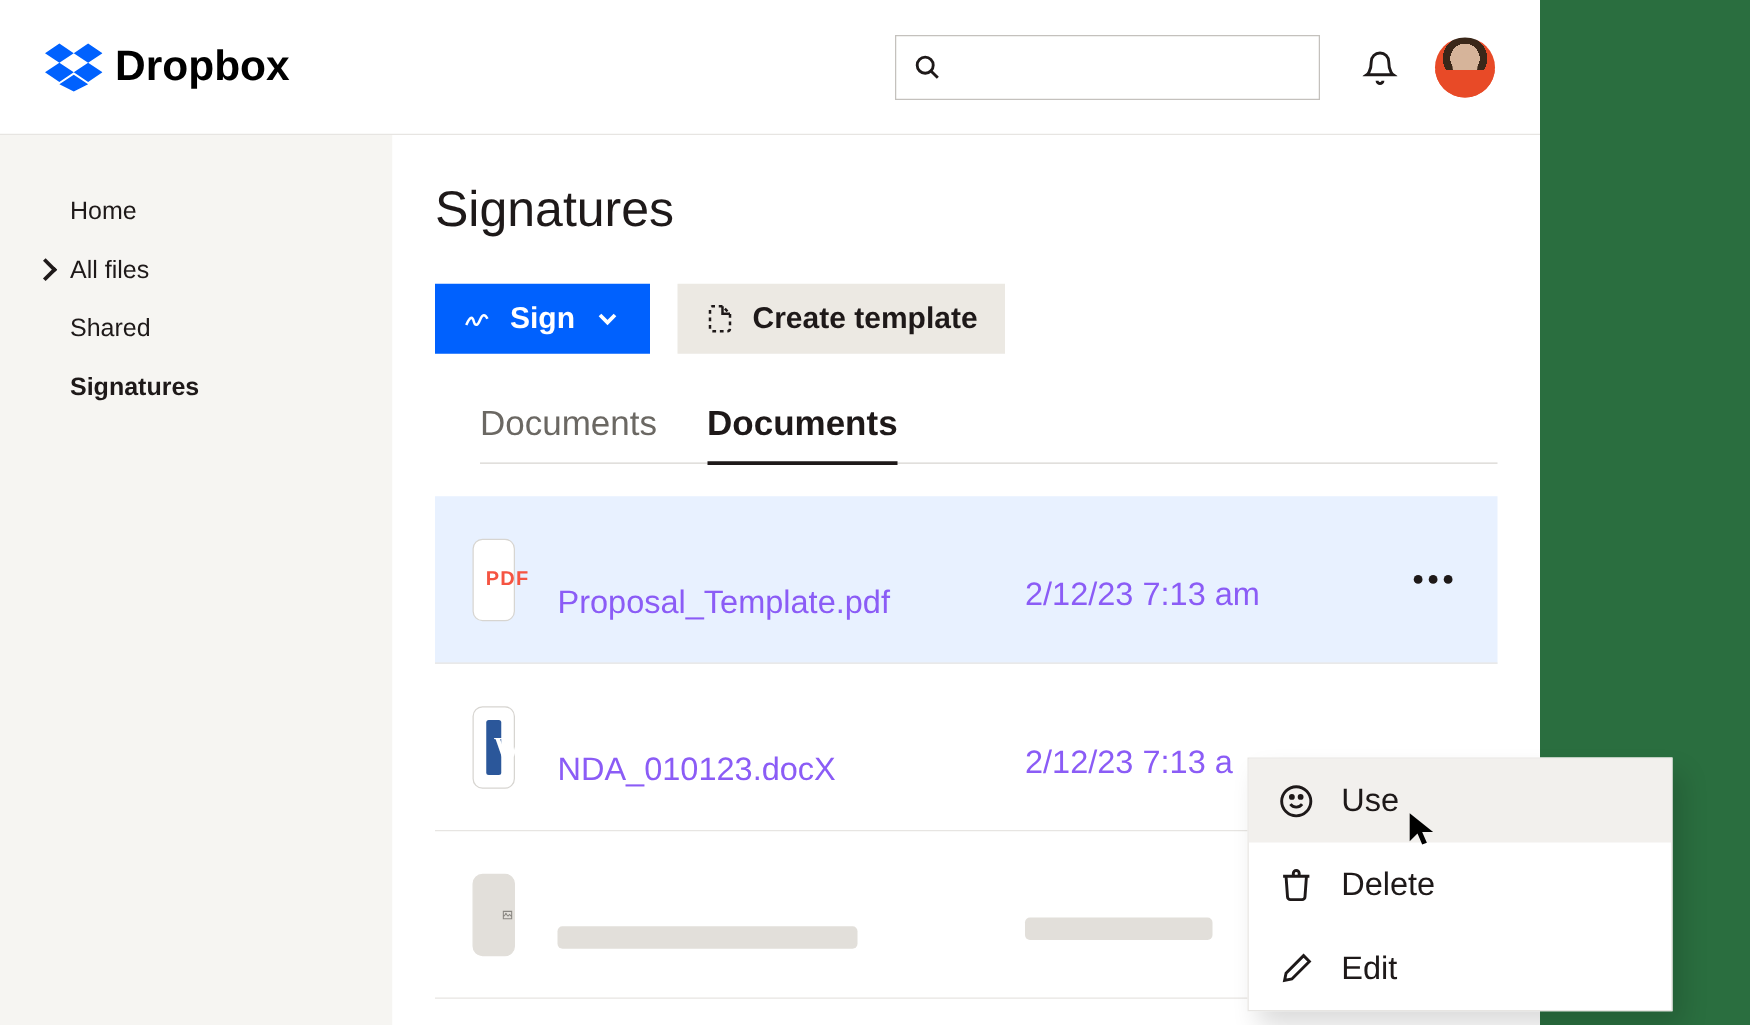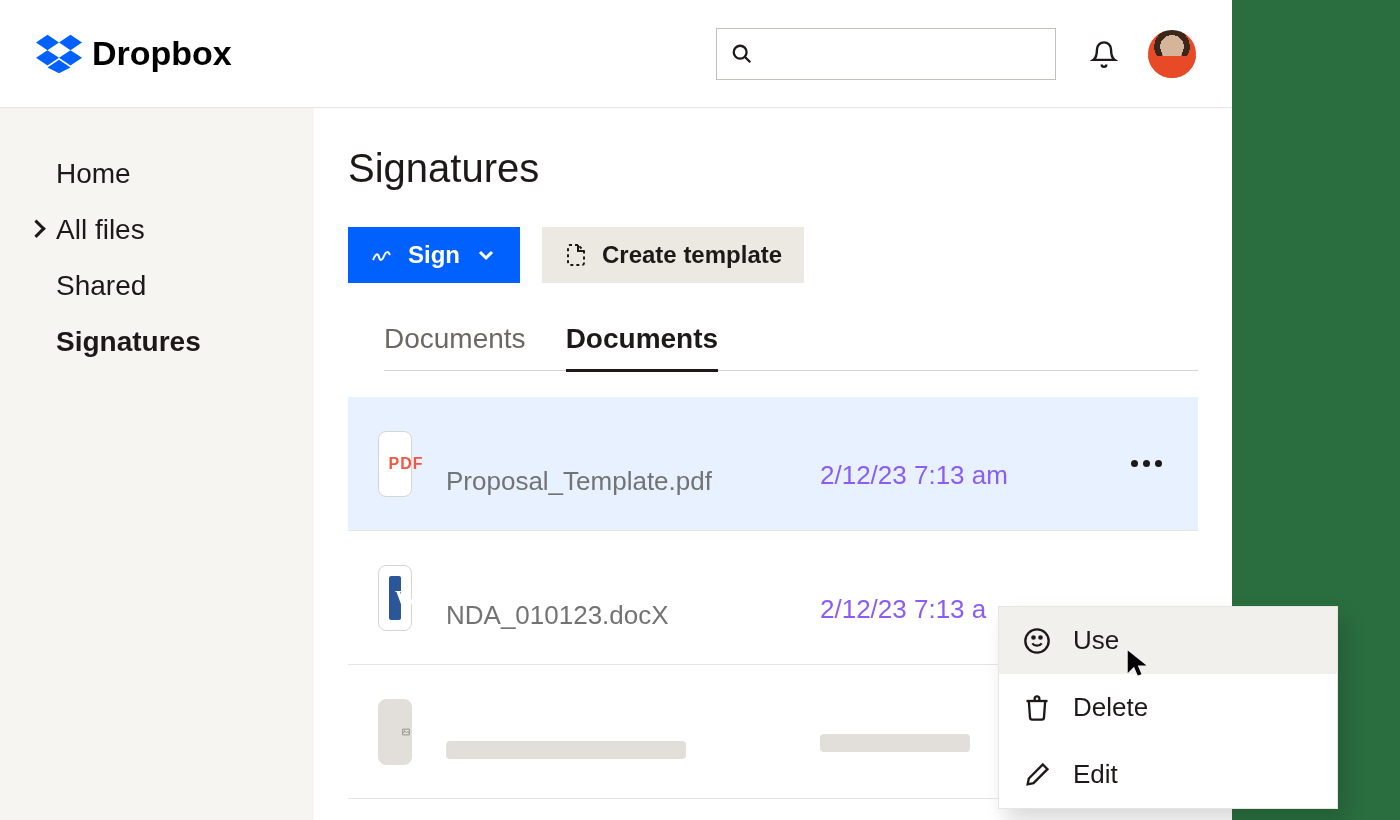--- a/index.html
+++ b/index.html
@@ -77,21 +77,21 @@
     display:flex;
     min-height: 0;
   }
   .sidebar {
     width: 314px;
     background: #f6f5f2;
     padding: 38px 0 0 0;
   }
   .sidebar-item {
     padding: 12px 0 12px 56px;
-    font-size: 28px;
+    font-size: 20px;
     color: #1e1919;
     position: relative;
     cursor: pointer;
   }
   .sidebar-item.expandable::before {
     content:"";
     position:absolute;
     left:30px; top:50%;
     width:10px; height:10px;
     border-right:3px solid #1e1919;
@@ -198,21 +198,21 @@
     font-weight:800;
     font-family: Georgia, 'Times New Roman', serif;
   }
   .file-icon.placeholder {
     background:#e2dfda;
     border-color:#e2dfda;
   }
   .file-icon.placeholder svg { width:28px; height:28px; fill:#8a8782; }
   .file-name {
     flex: 0 0 340px;
-    color:#737373;
+    color:#8b5cf6;
     margin-top:36px;
   }
   .file-date {
     flex:1;
     color:#8b5cf6;
     margin-top:23px;
   }
   .file-more {
     flex-shrink:0;
     width:44px;

